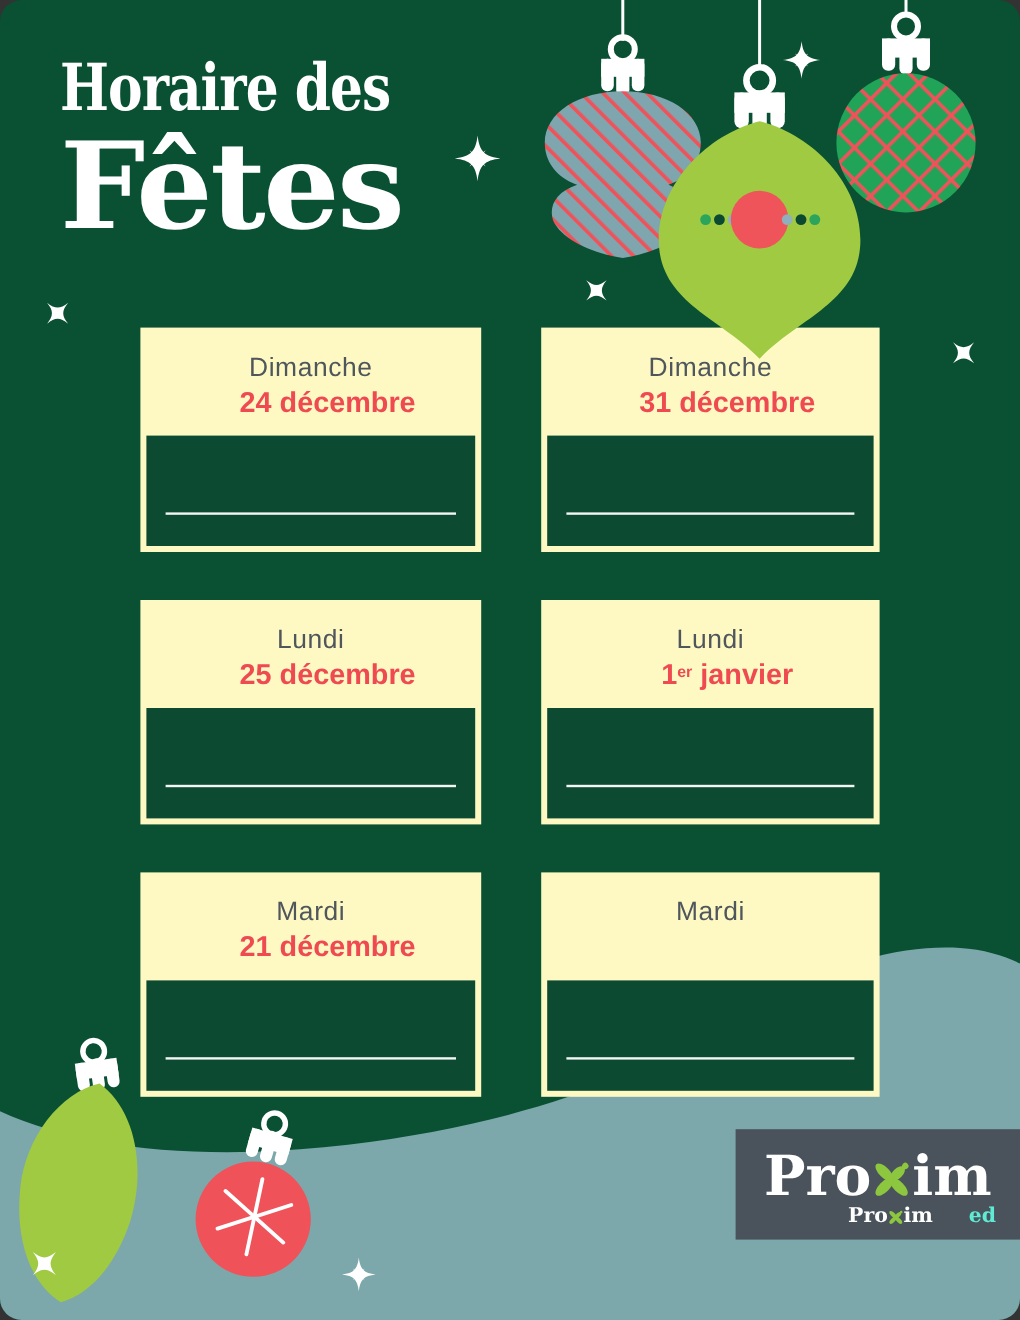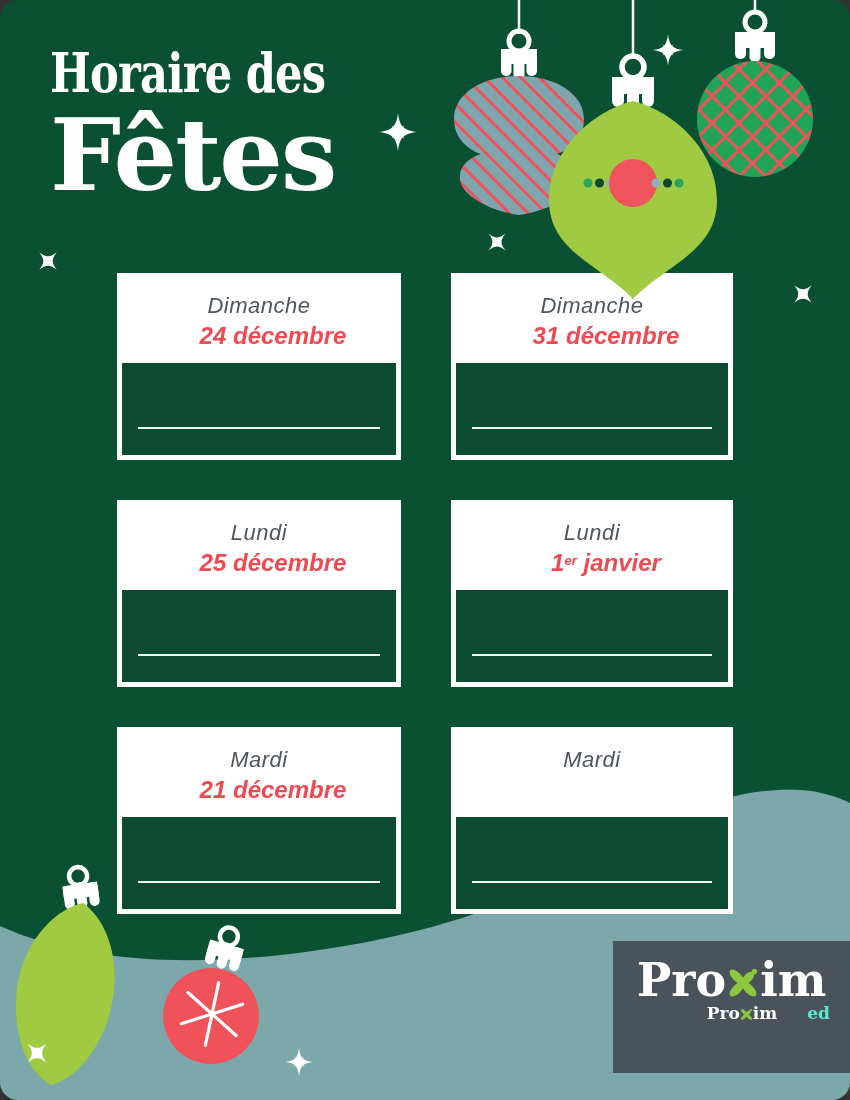--- a/index.html
+++ b/index.html
@@ -13,31 +13,31 @@
   .z1{z-index:1}.z5{z-index:5}
 
   
   .title{position:absolute;left:50px;top:44px;color:#ffffff;z-index:2;
          font-family:"DejaVu Serif","Liberation Serif",serif;font-weight:bold;}
   .title .l1{font-size:54px;line-height:1.1;transform:scaleX(.8);transform-origin:left top;
              letter-spacing:-1px;white-space:nowrap;}
   .title .l2{font-size:100px;line-height:1.0;margin-top:2px;letter-spacing:-2px;white-space:nowrap;}
 
   
-  .card{position:absolute;width:284px;height:187px;background:#ffffff;z-index:2;font-style:italic;}
+  .card{position:absolute;width:284px;height:187px;background:#fef9c3;z-index:2;}
   .card.c2{width:282px;}
   .card-header{position:absolute;top:0;left:0;right:0;height:90px;text-align:center;}
   .day{margin-top:20px;font-size:22px;letter-spacing:.5px;color:#4F565C;}
   .date{margin-top:3px;font-size:24px;font-weight:bold;color:#EF4A52;padding-left:28px;}
   .date sup{font-size:.55em;vertical-align:.45em;}
   .card-body{position:absolute;top:90px;left:5px;right:5px;bottom:5px;background:#0C4A31;}
   .blank-line{position:absolute;left:6%;right:6%;bottom:26px;height:2px;background:rgba(255,255,255,.95);}
 
   
-  .logo-box{position:absolute;left:613px;top:941px;width:237px;height:132px;background:#4A535B;z-index:2;
+  .logo-box{position:absolute;left:613px;top:941px;width:237px;height:92px;background:#4A535B;z-index:2;
             display:flex;flex-direction:column;align-items:center;}
   .brand-row{display:flex;align-items:center;margin-top:16px;color:#ffffff;
              font-family:"DejaVu Serif","Liberation Serif",serif;font-weight:bold;font-size:46px;line-height:1;}
   .brand-row .xmark{width:38px;height:38px;margin:6px -2px 0 -2px;}
   .sub-row{align-self:flex-end;margin:2px 20px 0 0;display:flex;align-items:center;color:#ffffff;
            font-family:"DejaVu Serif","Liberation Serif",serif;font-weight:bold;font-size:17px;line-height:1;}
   .sub-row .xmark{width:15px;height:15px;margin:2px -1px 0 -1px;}
   .sub-row .green{color:#5eead4;margin-left:30px;}
 </style>
 </head>

